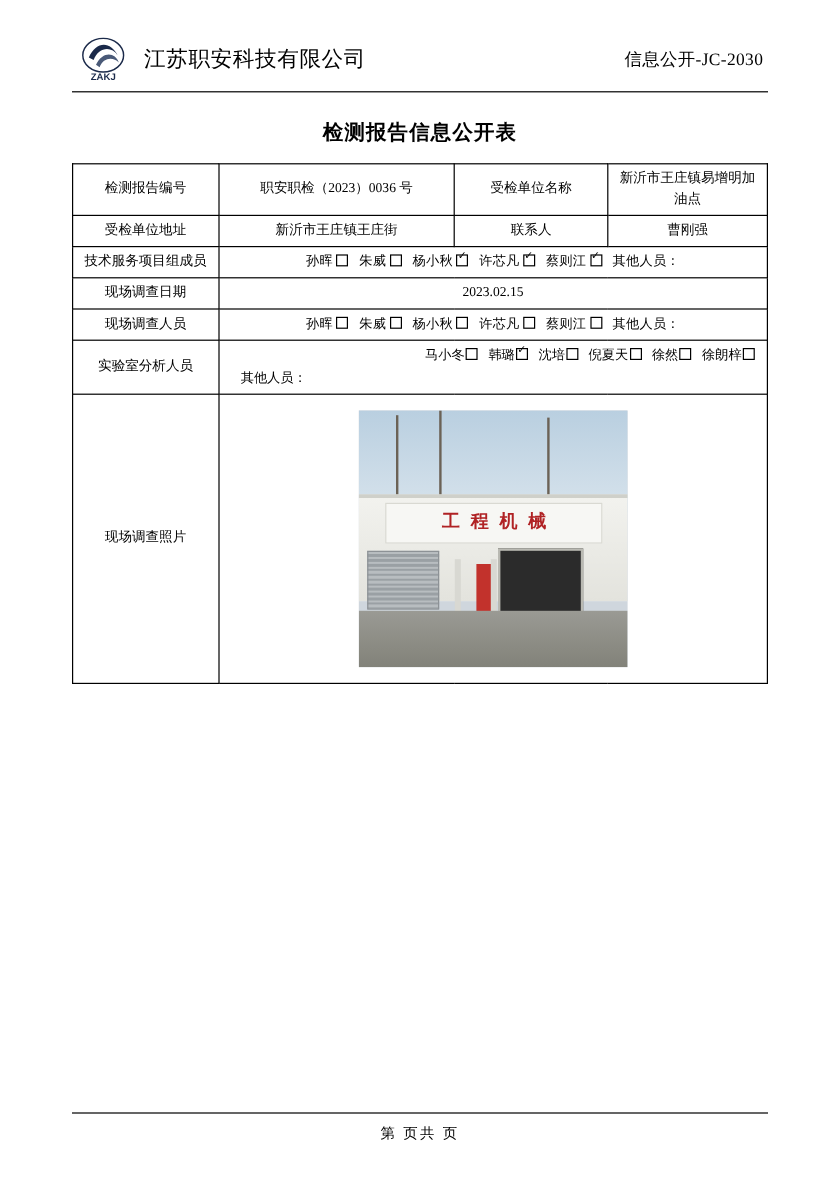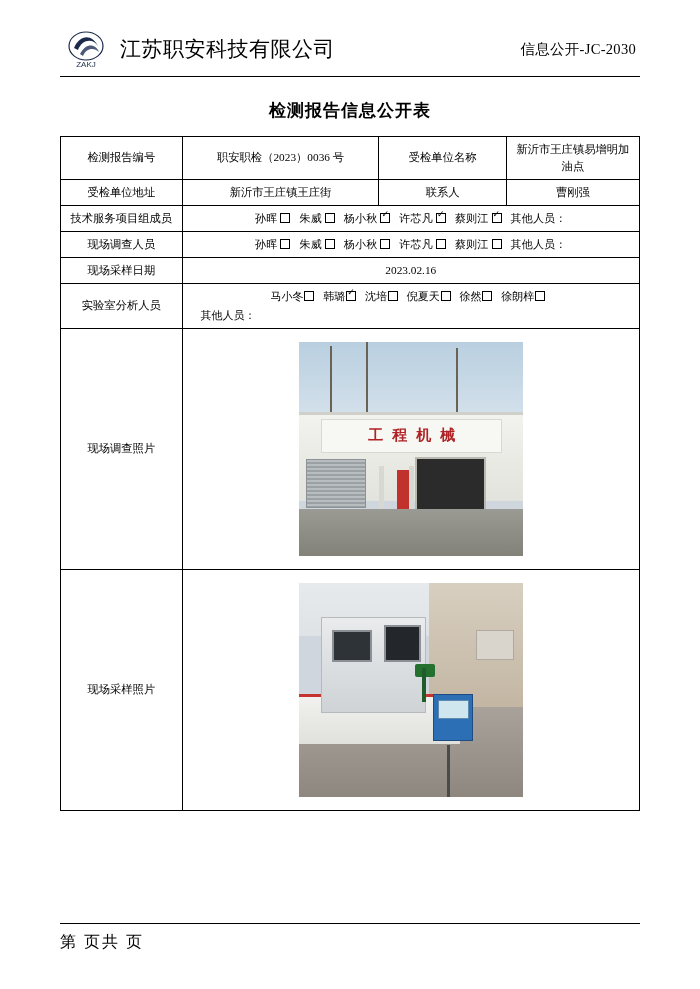--- a/index.html
+++ b/index.html
@@ -32,23 +32,24 @@
   .brand {
     display: flex;
     align-items: center;
     gap: 8px;
   }
   .logo {
     width: 52px;
     height: 42px;
     position: relative;
     flex: none;
+    font-weight: bold;
   }
   .company-name {
-    font-size: 21px;
+    font-size: 18px;
     letter-spacing: 0.5px;
     font-family: Liberation Serif, serif;
     white-space: nowrap;
   }
   .doc-code {
     font-size: 14.5px;
     letter-spacing: 0.3px;
     padding-right: 4px;
     white-space: nowrap;
   }
@@ -102,21 +103,21 @@
   .box.checked::after {
     content: "✓";
     position: absolute;
     left: 0px;
     top: -5px;
     font-size: 9px;
     line-height: 10px;
   }
   .lab-line {
     display: block;
-    text-align: center;
+    text-align: right;
     white-space: nowrap;
     font-size: 11px;
   }
   .lab-line2 {
     display: block;
     text-align: left;
     padding-left: 14px;
     font-size: 11px;
     margin-top: 3px;
   }
@@ -251,22 +252,22 @@
     padding-left: 6px;
     letter-spacing: 0.3px;
   }
   .footer {
     position: absolute;
     left: 60px;
     right: 60px;
     bottom: 36px;
     border-top: 1.2px solid #000;
     padding-top: 8px;
-    text-align: left;
-    font-size: 16px;
+    text-align: center;
+    font-size: 12px;
     letter-spacing: 2px;
   }
 </style>
 </head>
 <body>
 
 <div class="page">
 
   <div class="header">
     <div class="brand">
@@ -311,37 +312,37 @@
         <td colspan="3" class="members">
           <span class="nm">孙晖</span><span class="box"></span>
           <span class="nm">朱威</span><span class="box"></span>
           <span class="nm">杨小秋</span><span class="box checked"></span>
           <span class="nm">许芯凡</span><span class="box checked"></span>
           <span class="nm">蔡则江</span><span class="box checked"></span>
           <span>其他人员：</span>
         </td>
       </tr>
 
+      <tr>
+        <td>现场调查日期</td>
+        <td colspan="3">2023.02.15</td>
+      </tr>
 
       <tr>
         <td>现场调查人员</td>
         <td colspan="3" class="members">
           <span class="nm">孙晖</span><span class="box"></span>
           <span class="nm">朱威</span><span class="box"></span>
           <span class="nm">杨小秋</span><span class="box"></span>
           <span class="nm">许芯凡</span><span class="box"></span>
           <span class="nm">蔡则江</span><span class="box"></span>
           <span>其他人员：</span>
         </td>
       </tr>
 
-      <tr>
-        <td>现场采样日期</td>
-        <td colspan="3">2023.02.16</td>
-      </tr>
 
 
       <tr>
         <td class="cellpad">实验室分析人员</td>
         <td colspan="3">
           <span class="lab-line">
             <span class="nm">马小冬</span><span class="box"></span>
             <span class="nm">韩璐</span><span class="box checked"></span>
             <span class="nm">沈培</span><span class="box"></span>
             <span class="nm">倪夏天</span><span class="box"></span>
@@ -373,42 +374,20 @@
               <div class="p1-door"></div>
               <div class="p1-pump"></div>
               <div class="p1-post" style="left:36%; top:58%; height:21%;"></div>
               <div class="p1-post" style="left:49%; top:58%; height:21%;"></div>
               <div class="p1-ground"></div>
             </div>
           </div>
         </td>
       </tr>
 
-      <tr>
-        <td>现场采样照片</td>
-        <td colspan="3" class="photo-cell">
-          <div class="photo-wrap">
-            <div class="photo">
-              <div class="p2-sky"></div>
-              <div class="p2-wall"></div>
-              <div class="p2-sign"></div>
-              <div class="p2-ground"></div>
-              <div class="p2-island"></div>
-              <div class="p2-disp"></div>
-              <div class="p2-screen"></div>
-              <div class="p2-screen2"></div>
-              <div class="p2-nozzle"></div>
-              <div class="p2-hose"></div>
-              <div class="p2-device"></div>
-              <div class="p2-device-screen"></div>
-              <div class="p2-tripod"></div>
-            </div>
-          </div>
-        </td>
-      </tr>
     </tbody>
   </table>
 
 
   <div class="footer">
     <span>第  页共    页</span>
   </div>
 </div>
 
 </body></html>

